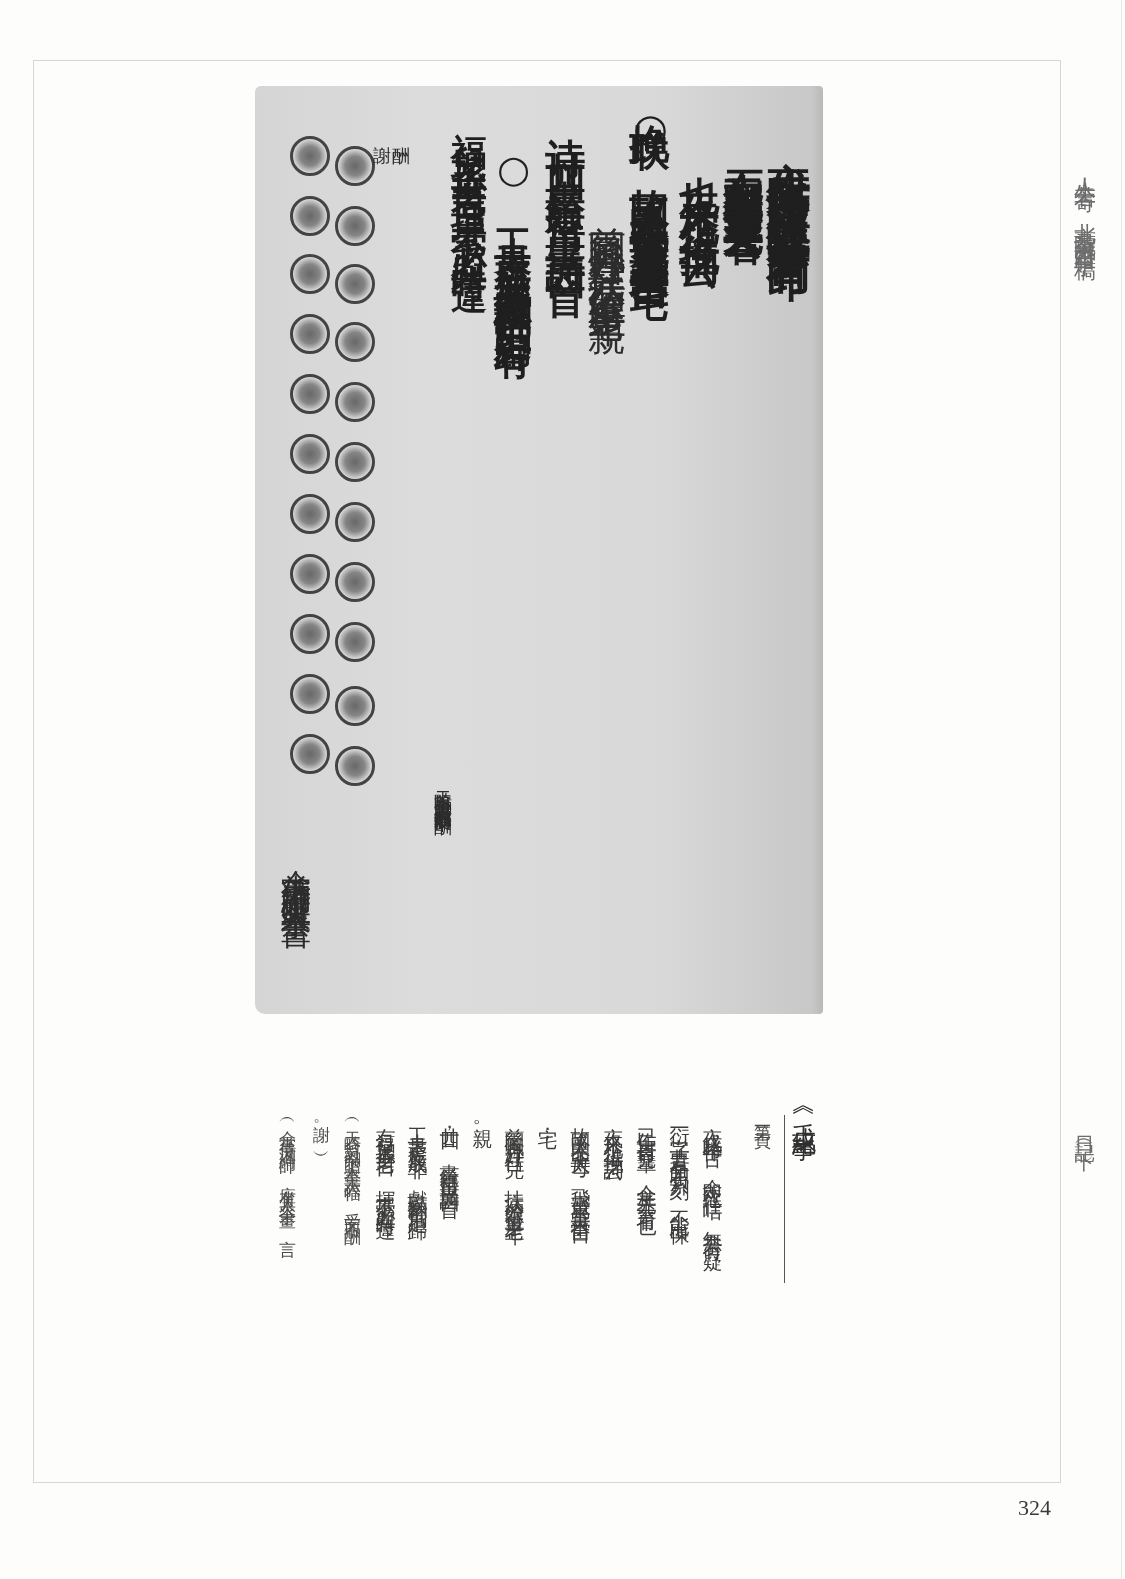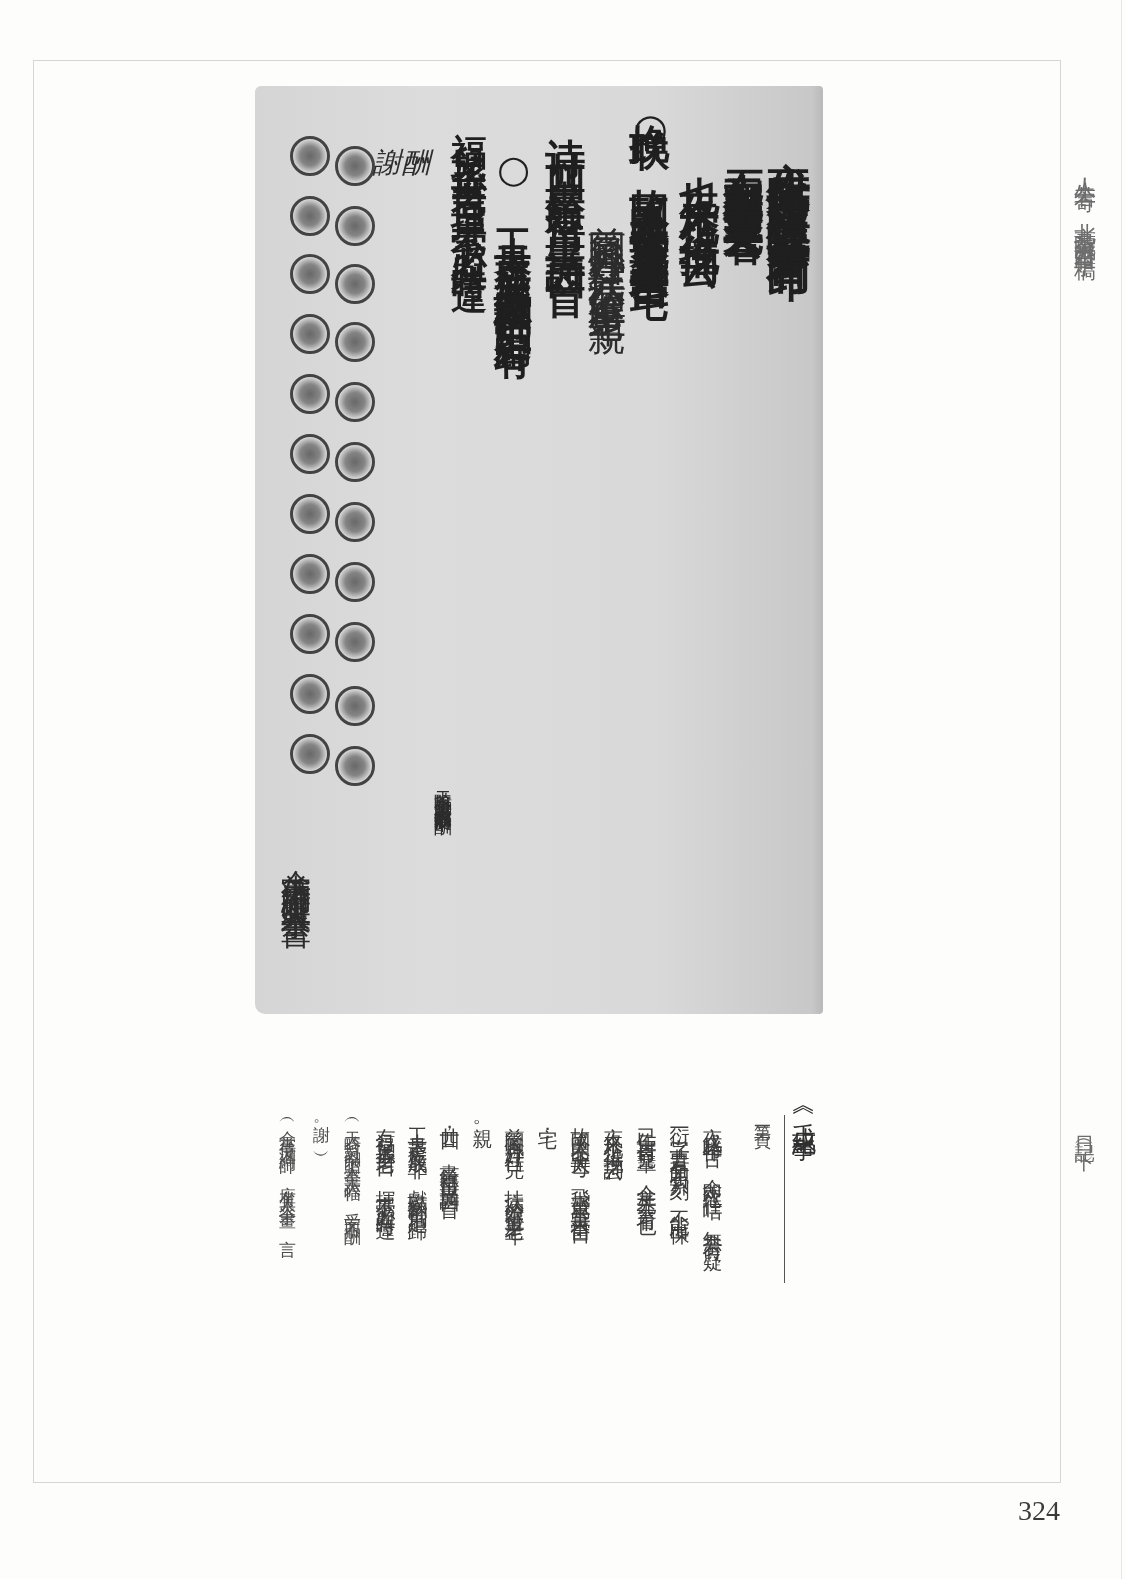--- a/index.html
+++ b/index.html
@@ -46,42 +46,42 @@
   .vcol {
     position:absolute; writing-mode:vertical-rl; text-orientation:upright; white-space:nowrap;
     font-family:"DejaVu Serif", serif; color:#3c3c3c;
   }
   .title { left:788px; top:1098px; font-size:24px; letter-spacing:5px; color:#2f2f2f; }
   .page-ref { left:752px; top:1111px; font-size:17px; letter-spacing:3px; color:#4a4a4a; }
   .divider { position:absolute; left:784px; top:1115px; width:1px; height:168px; background:#555; }
   .body-col { top:1112px; font-size:20px; letter-spacing:5.2px; }
   .note-col { top:1112px; font-size:17px; letter-spacing:5.4px; color:#4d4d4d; }
   .page-number {
-    position:absolute; left:1018px; top:1495px; font-size:28px; color:#3a3a3a;
+    position:absolute; left:1018px; top:1495px; font-size:22px; color:#3a3a3a;
     font-family:"Liberation Serif", serif;
     text-align:center;
   }
 </style>
 </head>
 <body>
 
 <div class="page-edge"></div>
 <div class="frame"></div>
 
 <div class="manuscript">
   <div class="ms-col" style="left:505px;top:40px;font-size:44px;letter-spacing:6px;">夜戌时作古余即欲往唁無奈有曹君有印</div>
   <div class="ms-col" style="left:462px;top:52px;font-size:40px;letter-spacing:3px;">石索刻不能出保已作书付兒辈令其先去一看</div>
   <div class="ms-col" style="left:418px;top:58px;font-size:40px;letter-spacing:10px;">也夜来枕上得挽词云</div>
   <div class="ms-col" style="left:368px;top:6px;font-size:40px;letter-spacing:6px;">挽联○故國人民非大母飛靈萬里莫求當日宅</div>
   <div class="ms-col small" style="left:326px;top:110px;font-size:38px;letter-spacing:6px;">慈園風月好佳兒扶病公餘得事老年親</div>
   <div class="ms-col" style="left:284px;top:20px;font-size:40px;letter-spacing:14px;">诗廿四畫餘得吊畫詩四首</div>
   <div class="ms-col" style="left:232px;top:60px;font-size:38px;letter-spacing:8px;">○工夫是處反成非獻璞翻勞刖足歸有</div>
   <div class="ms-col small" style="left:176px;top:690px;font-size:18px;letter-spacing:2px;">天畸翁勸余贈人畫六大幅受而不酬</div>
   <div class="ms-col" style="left:190px;top:18px;font-size:36px;letter-spacing:12px;">福兒孫垂老日揮毫不必與時違</div>
-  <div class="ms-col small" style="left:118px;top:58px;font-size:28px;letter-spacing:1px;writing-mode:horizontal-tb;font-style:italic;">謝酬</div>
+  <div class="ms-col small" style="left:118px;top:58px;font-size:18px;letter-spacing:1px;writing-mode:horizontal-tb;">謝酬</div>
   <div class="ms-col small" style="left:20px;top:760px;font-size:30px;letter-spacing:4px;">余嘗侍湘綺師座有人求余畫言</div>
 
   <div class="ms-scribble" style="left:80px;top:60px;"></div>
   <div class="ms-scribble" style="left:80px;top:120px;"></div>
   <div class="ms-scribble" style="left:80px;top:178px;"></div>
   <div class="ms-scribble" style="left:80px;top:236px;"></div>
   <div class="ms-scribble" style="left:80px;top:296px;"></div>
   <div class="ms-scribble" style="left:80px;top:356px;"></div>
   <div class="ms-scribble" style="left:80px;top:416px;"></div>
   <div class="ms-scribble" style="left:80px;top:476px;"></div>

